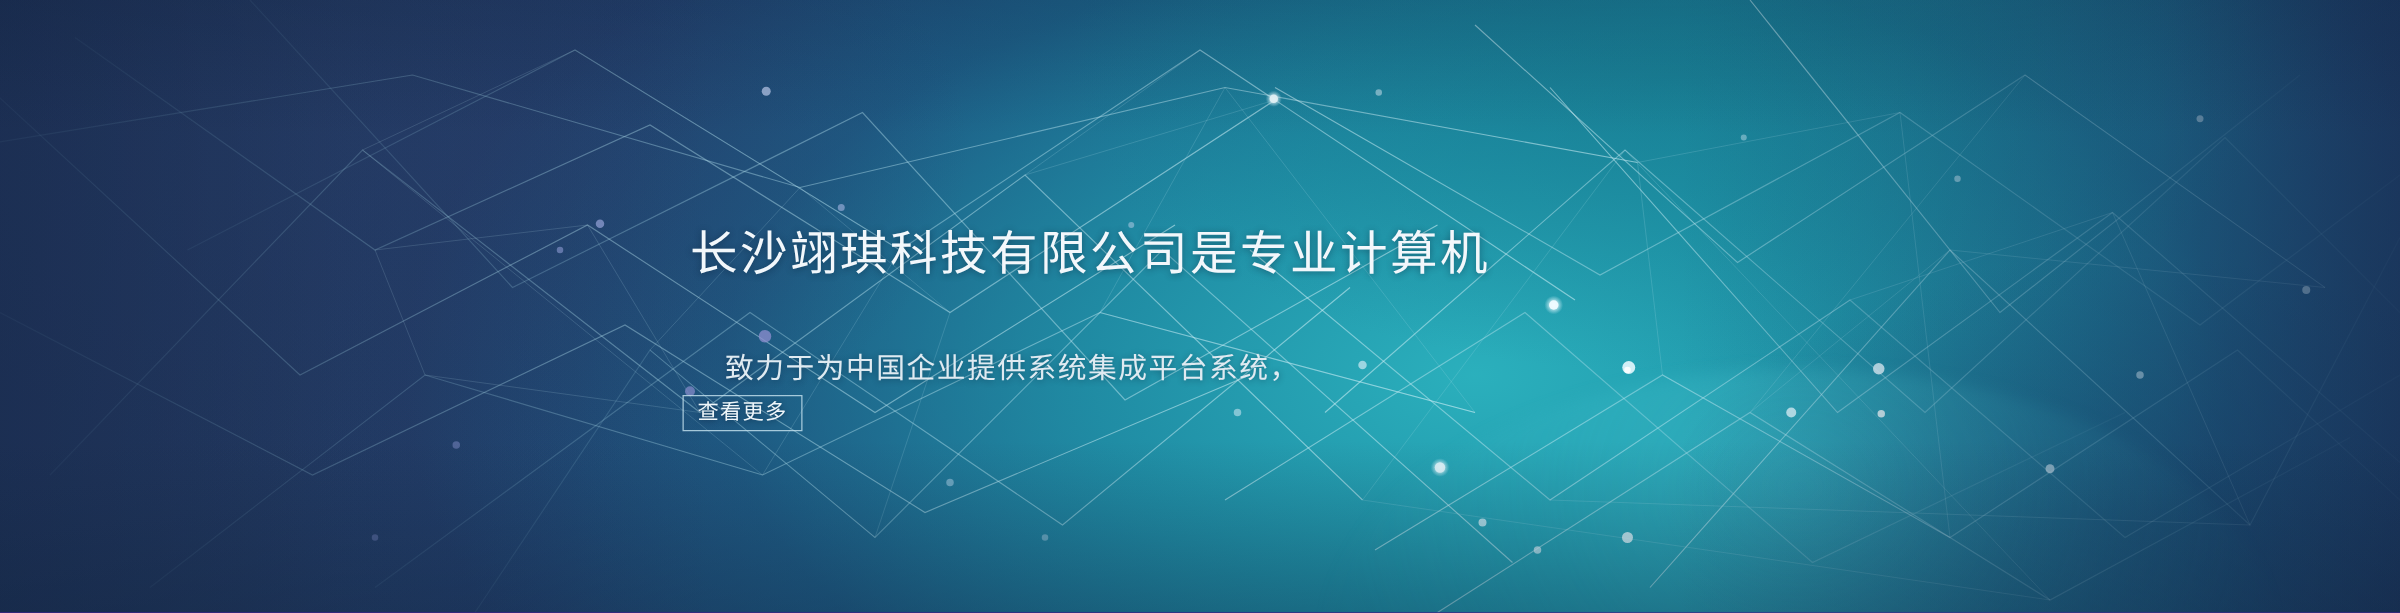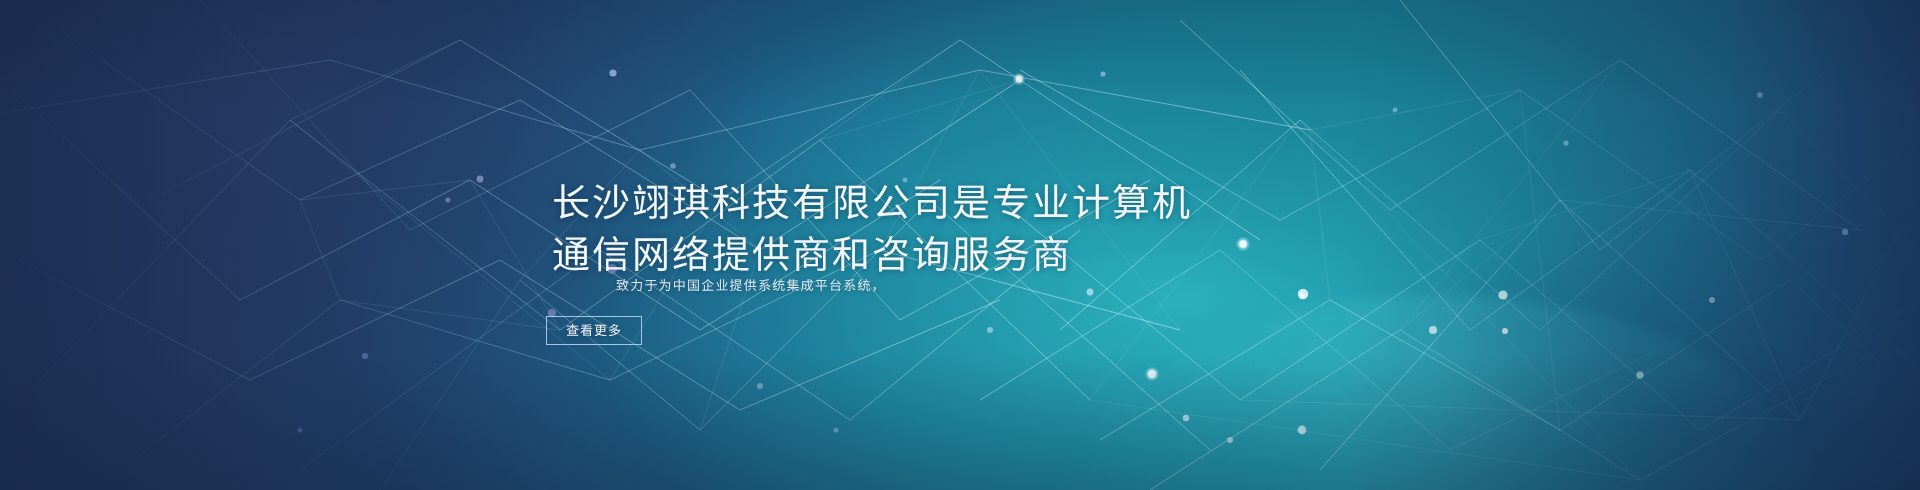--- a/index.html
+++ b/index.html
@@ -114,44 +114,43 @@
     font-weight: 400;
     letter-spacing: 2px;
     color: #f2f7fb;
     text-shadow: 0 1px 6px rgba(8,26,48,0.45);
     white-space: nowrap;
   }
   .headline .l2 { display: block; }
 
   .subline {
     position: absolute;
-    font-family: Liberation Serif, serif;
-    font-size: 13px;
+    font-family: Liberation Mono, monospace;
+    font-size: 23px;
     line-height: 26px;
     letter-spacing: 1.2px;
     color: #dfeaf1;
     text-shadow: 0 1px 5px rgba(8,26,48,0.4);
     white-space: nowrap;
-    margin-left: 36px;
   }
   .subline-1 { left: 580px; top: 260px; }
   .subline-2 { left: 762px; top: 309px; }
 
   .more-btn {
     position: absolute;
     left: 546px;
     top: 316px;
     width: 96px;
     height: 29px;
     box-sizing: border-box;
     border: 1px solid rgba(196,226,238,0.82);
     background: transparent;
     color: #eef6fa;
     font-family: "DejaVu Sans", "Liberation Sans", sans-serif;
-    font-size: 13px;
+    font-size: 17px;
     letter-spacing: 1px;
     line-height: 27px;
     text-align: center;
     cursor: pointer;
     padding: 0;
     text-shadow: 0 1px 4px rgba(8,26,48,0.5);
   }
 </style>
 </head>
 <body>
@@ -260,21 +259,20 @@
       <circle cx="990" cy="330" r="3.0" fill="#c2e2ee" fill-opacity="0.6"></circle>
     </g>
   </svg>
 
   <div class="bg-bottom-shade"></div>
 
   <div class="content">
 
     <h1 class="headline">
       <span class="l1">长沙翊琪科技有限公司是专业计算机</span>
-      <span class="l2">通信网络提供商和咨询服务商</span>
     </h1>
 
     <p class="subline subline-1">致力于为中国企业提供系统集成平台系统，</p>
 
 
     <button class="more-btn">查看更多</button>
 
   </div>
 </div>
 

